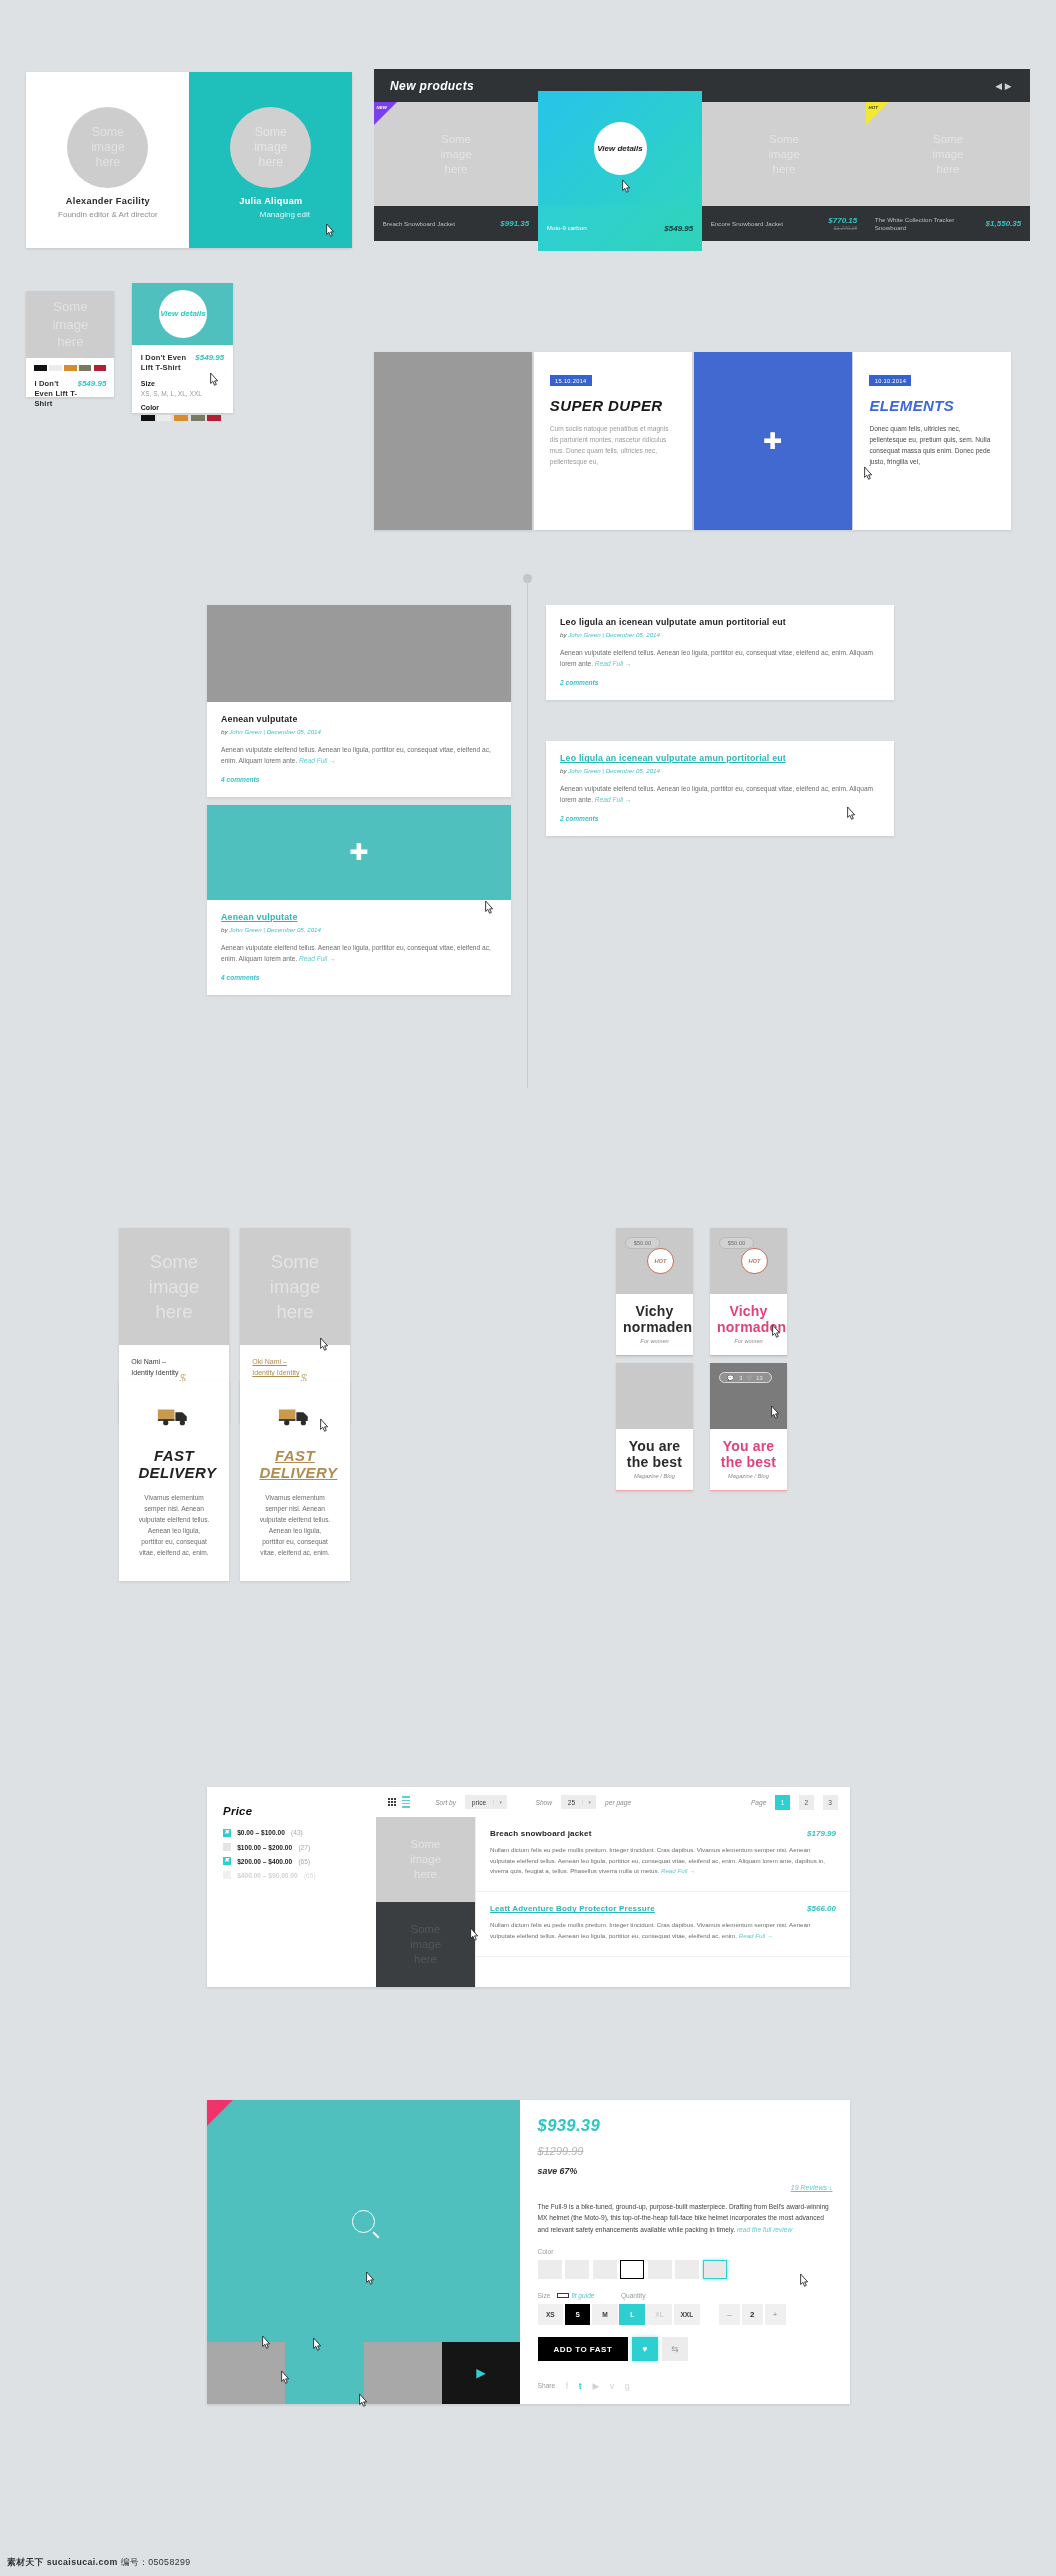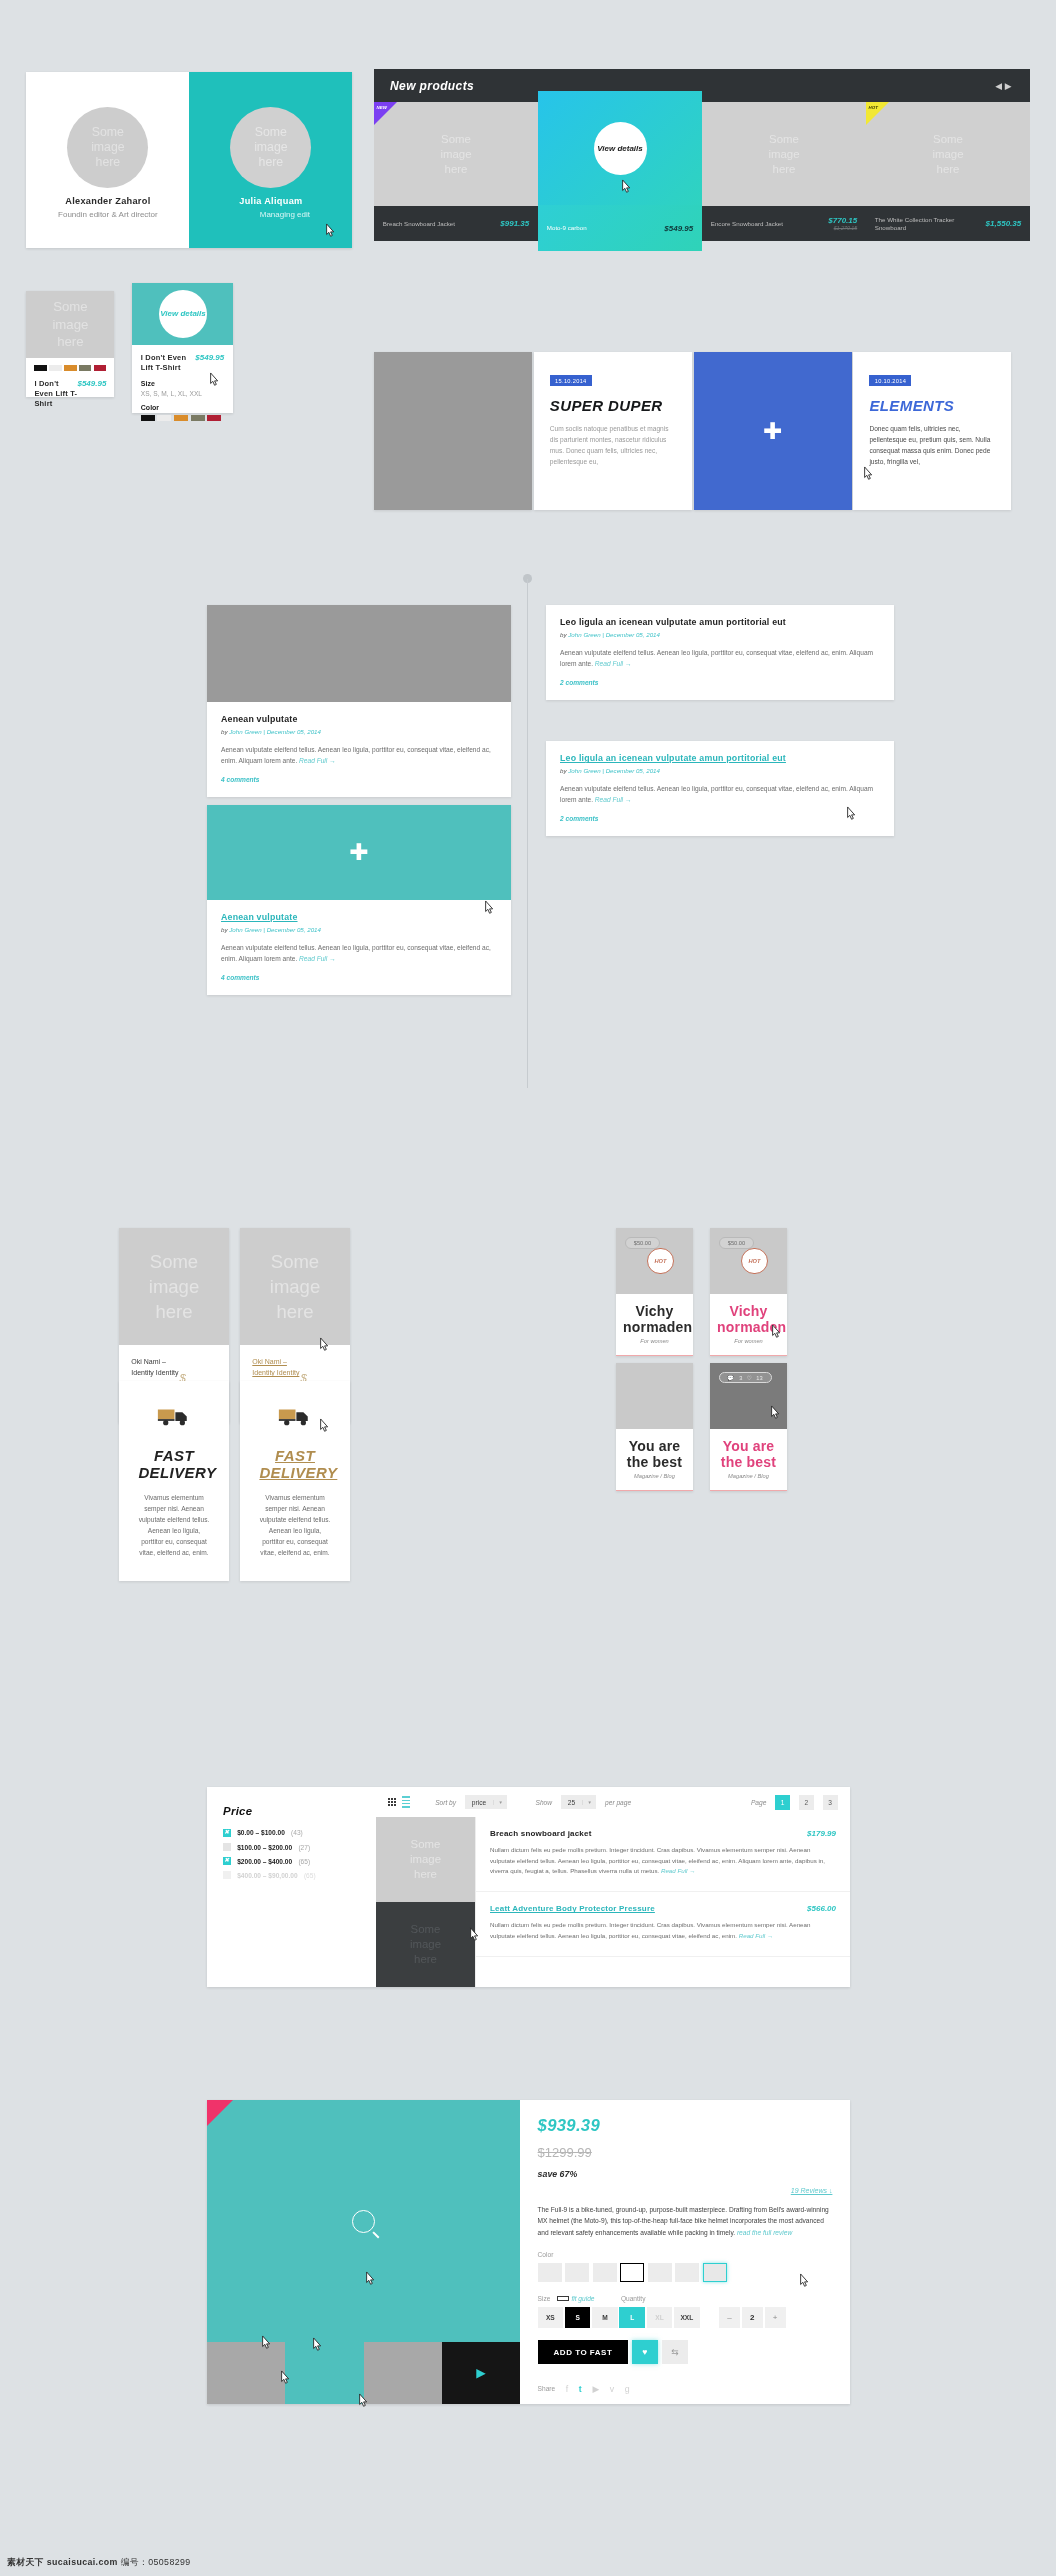--- a/index.html
+++ b/index.html
@@ -66,21 +66,21 @@
   .np-item.active .np-pr { color: #10383a; }
   .np-old { display: block; font-size: 5.3px; color: #6c7073; text-decoration: line-through; font-weight: normal; }
   .corner { position: absolute; left: 0; top: 0; width: 0; height: 0; border-style: solid; z-index: 3; }
   .corner-new { border-width: 23px 23px 0 0; border-color: #7b3ff2 transparent transparent transparent; }
   .corner-hot { border-width: 23px 23px 0 0; border-color: #f2e833 transparent transparent transparent; }
   .corner-lbl { position: absolute; left: 2.6px; top: 2.6px; font-size: 4.4px; font-weight: bold; font-style: italic; z-index: 4; }
   .corner-lbl.new { color: #fff; }
   .corner-lbl.hot { color: #3b3b00; }
 
   
-  .banners { position: absolute; left: 374px; top: 352px; width: 656px; height: 158px; display: flex; gap: 1.8px; }
+  .banners { position: absolute; left: 374px; top: 352px; width: 656px; height: 178px; display: flex; gap: 1.8px; }
   .bn { background: #fff; position: relative; box-shadow: 0 0.9px 2.6px rgba(0,0,0,.1); }
   .bn.grey { width: 158px; background: #9a9a9a; }
   .bn.txt { width: 158px; padding: 17.6px 16px; }
   .bn.blue { width: 158px; background: #4169cf; display: flex; align-items: center; justify-content: center; }
   .bn-date { display: inline-block; background: #3661cf; color: #fff; font-size: 5.7px; padding: 2.6px 5.3px; margin-bottom: 10.6px; letter-spacing: 0.3px; }
   .bn-title { font-size: 15px; font-weight: bold; font-style: italic; letter-spacing: 0.4px; line-height: 17.6px; margin-bottom: 8.8px; }
   .bn-title.dark { color: #16181a; }
   .bn-title.blue { color: #3d68d8; }
   .bn-body { font-size: 6.6px; color: #9a9a9a; line-height: 11px; }
   .bn-body.dk { color: #4a4a4a; }
@@ -187,21 +187,21 @@
   .pd-hero { height: 242px; background: #4fc0bd; display: flex; align-items: center; justify-content: center; position: relative; }
   .corner-sale { position: absolute; left: 0; top: 0; width: 0; height: 0; border-style: solid;
                  border-width: 26.4px 26.4px 0 0; border-color: #f0336a transparent transparent transparent; }
   .magnifier { width: 23px; height: 23px; border: 1.8px solid #fff; border-radius: 50%; position: relative; }
   .magnifier:after { content: ""; position: absolute; right: -6.2px; bottom: -4.4px; width: 8px; height: 1.8px; background: #fff; transform: rotate(45deg); }
   .pd-thumbs { display: flex; height: 62px; }
   .pd-thumbs div { flex: 1; }
   .pd-right { flex: 1; padding: 16px 17.6px 12.3px; }
   .pd-price { display: flex; align-items: baseline; gap: 8.8px; flex-direction: column; }
   .pd-now { font-size: 16.7px; font-weight: bold; font-style: italic; color: #2ec6c3; letter-spacing: 0.3px; }
-  .pd-old { font-size: 13px; color: #b5b5b5; text-decoration: line-through; }
+  .pd-old { font-size: 11px; color: #b5b5b5; text-decoration: line-through; font-style: italic; }
   .pd-save { font-size: 8.8px; font-weight: bold; font-style: italic; color: #2b2b2b; }
   .pd-rev { margin-left: auto; font-size: 7px; color: #5ec9cd; font-style: italic; text-decoration: underline; }
   .pd-desc { font-size: 6.6px; color: #3f3f3f; line-height: 11.4px; margin-top: 9.7px; }
   .pd-desc a { color: #5ec9cd; font-style: italic; text-decoration: none; }
   .pd-lbl { font-size: 6.6px; color: #9a9a9a; margin-top: 12.3px; margin-bottom: 5.3px; }
   .color-row { display: flex; gap: 3.5px; }
   .csw { width: 24px; height: 19.4px; background: #ececec; }
   .csw.black { background: #fff; border: 1.8px solid #000; }
   .csw.sel { background: #e8e8e8; border: 1.3px solid #2ecfd0; box-shadow: 0 0 3.5px rgba(46,207,208,.6); }
   .size-hdr { display: flex; align-items: flex-end; gap: 7px; margin-top: 12.3px; }
@@ -238,21 +238,21 @@
 
 <div class="sec1">
 
   <div class="teamcard">
     <div class="team-half white">
       <div class="avatar">
         <span>Some</span>
         <span>image</span>
         <span>here</span>
       </div>
-      <div class="team-name">Alexander Zaharol</div>
+      <div class="team-name">Alexander Facility</div>
       <div class="team-role">Foundin editor &amp; Art director</div>
     </div>
     <div class="team-half teal">
       <div class="avatar">
         <span>Some</span>
         <span>image</span>
         <span>here</span>
       </div>
       <div class="team-name">Julia Aliquam</div>
       <div class="team-role">Managing edit</div>

